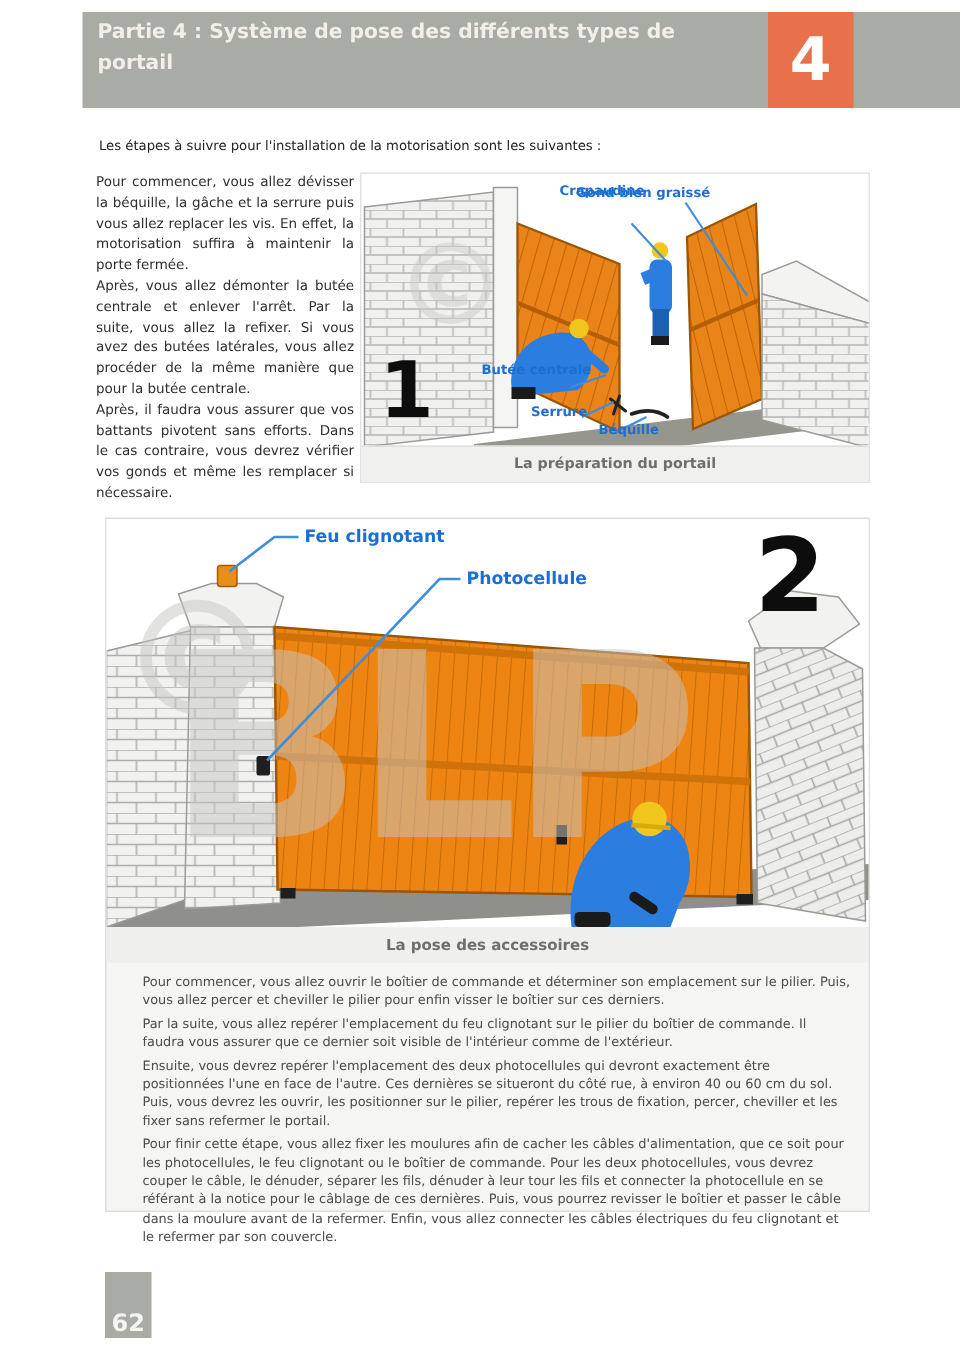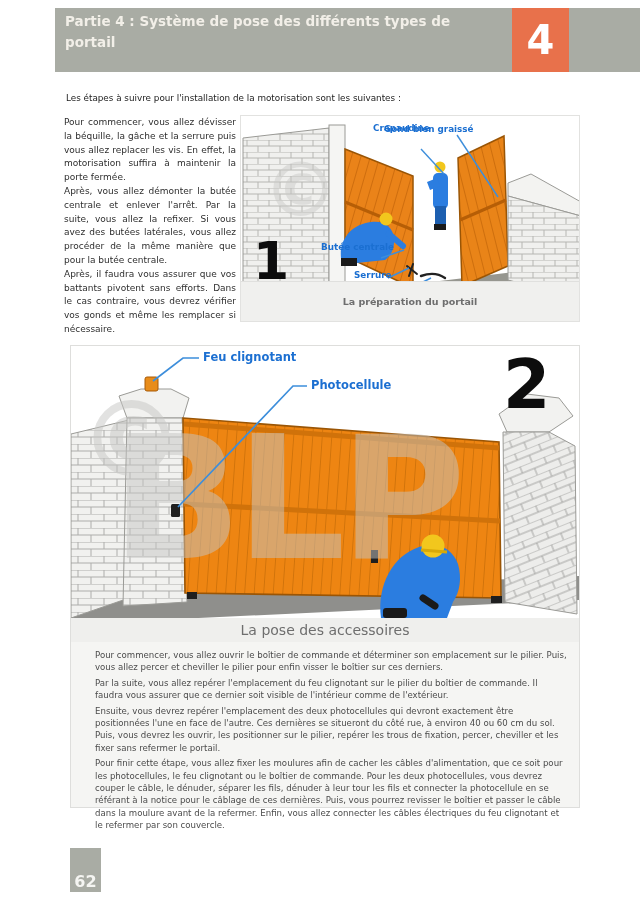--- a/index.html
+++ b/index.html
@@ -17,35 +17,35 @@
   
   .intro { position:absolute; left:66px; top:93px; width:480px; font-size:8.8px; color:#222222; }
   .leftcol { position:absolute; left:64px; top:116px; width:172px; font-size:9px; line-height:13.8px;
              color:#2e2e2e; text-align:justify; }
   .leftcol p { margin:0; }
 
   
   .fig1 { position:absolute; left:240px; top:115px; width:340px; height:207px;
           border:1px solid #e2e2e0; background:#ffffff; }
   .fig1-img { position:relative; width:100%; height:183px; overflow:hidden; }
-  .fig-cap { position:absolute; left:0; bottom:0; width:100%; height:40px; background:#f0f0ee;
+  .fig-cap { position:absolute; left:0; bottom:0; width:100%; height:24px; background:#f0f0ee;
              border-top:1px solid #e0e0de; display:flex; align-items:center; justify-content:center;
              font-size:9.5px; font-weight:bold; color:#6e6e6e; }
   .callout { position:absolute; font-weight:bold; color:#1b6fd1; white-space:nowrap; }
   .c-sm { font-size:8.8px; }
   .c-lg { font-size:11.5px; }
   .bignum { position:absolute; font-weight:bold; color:#0d0d0d; line-height:0.9; }
 
   
   .fig2 { position:absolute; left:70px; top:345px; width:510px; height:463px;
           border:1px solid #dededc; background:#f5f5f3; }
   .fig2-img { position:relative; width:100%; height:272px; background:#ffffff; overflow:hidden; }
   .fig2-cap { position:relative; width:100%; height:24px; background:#efefed;
               display:flex; align-items:center; justify-content:center;
-              font-size:14px; font-weight:normal; color:#6e6e6e; }
+              font-size:10px; font-weight:bold; color:#6e6e6e; }
   .fig2-text { padding:7px 12px 0 12px; font-size:8.6px; line-height:12.4px; color:#4b4b4b; }
   .fig2-text p { margin:0 0 3px 12px; }
 
   
   .pg-box { position:absolute; left:70px; top:848px; width:31px; height:44px; background:#a9aca4;
             display:flex; justify-content:center; padding-top:24px; }
   .pg-num { color:#f5f5f2; font-size:16px; font-weight:bold; }
   .foot-right { position:absolute; right:62px; top:860px; text-align:right; font-size:6.8px; line-height:9.5px; }
   .foot-copy { color:#c4c2bf; }
   .foot-url { color:#b9c2cb; }

